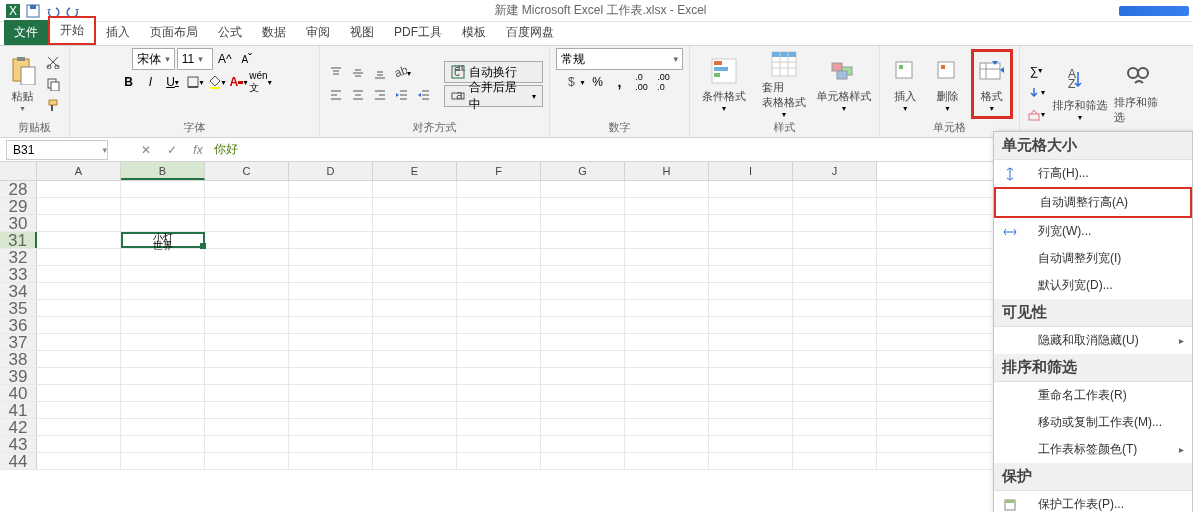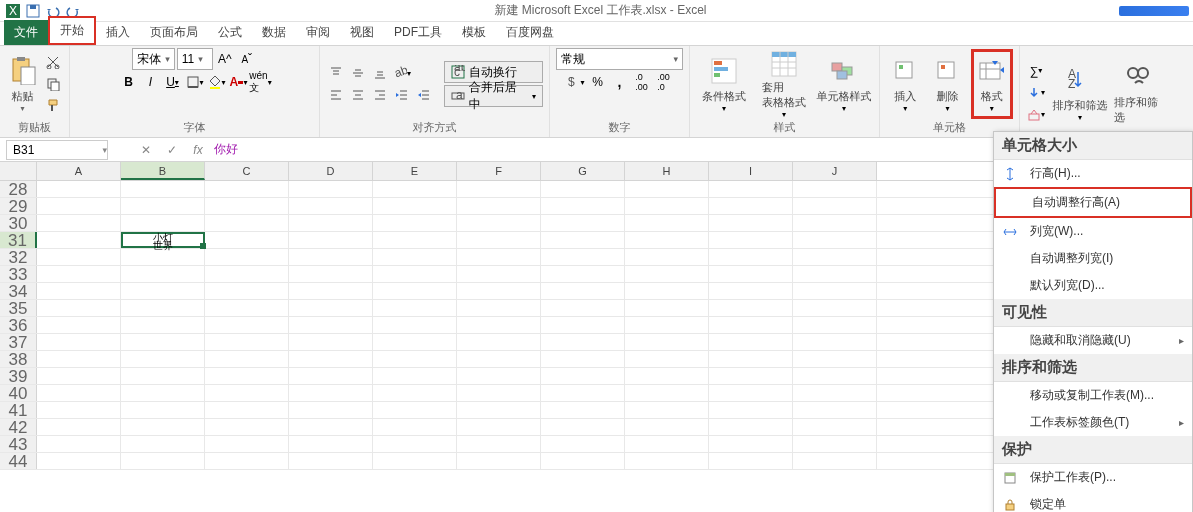--- a/index.html
+++ b/index.html
@@ -33,40 +33,40 @@
 .sbtn { width: 20px; height: 20px; display: flex; align-items: center; justify-content: center; cursor: pointer; border: 1px solid transparent; }
 .combo { height: 22px; border: 1px solid #ababab; background: #fff; display: flex; align-items: center; padding: 0 4px; }
 .combo .dd { margin-left: 4px; color: #666; font-size: 9px; }
 .wide-btn { height: 22px; border: 1px solid #ababab; background: #eee; display: flex; align-items: center; padding: 0 6px; gap: 4px; cursor: pointer; }
 
 
 .fbar { height: 24px; border-bottom: 1px solid #d4d4d4; display: flex; align-items: center; }
 .namebox { width: 102px; height: 20px; border: 1px solid #ccc; margin-left: 6px; display: flex; align-items: center; padding-left: 6px; background: #fff; }
 .fx-area { display: flex; align-items: center; gap: 10px; margin-left: 30px; }
 .fx-area .fbtn { color: #888; width: 16px; text-align: center; }
-.formula-input { flex: 1; padding-left: 8px; color: #a21caf; }
+.formula-input { flex: 1; padding-left: 8px; color: #4d7c0f; }
 
 
 .grid-area { position: relative; }
 .col-headers { display: flex; height: 19px; border-bottom: 1px solid #d4d4d4; }
 .corner { width: 37px; border-right: 1px solid #d4d4d4; background: #f0f0f0; }
 .colh { width: 84px; border-right: 1px solid #d4d4d4; background: #f0f0f0; text-align: center; color: #444; font-size: 11px; line-height: 19px; }
 .colh.sel { background: #d8e8d0; border-bottom: 2px solid #217346; }
 .rows { }
 .gr { display: flex; height: 17px; border-bottom: 1px solid #e8e8e8; }
 .rowh { width: 37px; border-right: 1px solid #d4d4d4; background: #f0f0f0; text-align: center; color: #666; font-size: 17px; line-height: 17px; }
 .rowh.sel { background: #d8e8d0; border-right: 2px solid #217346; }
 .cell { width: 84px; border-right: 1px solid #e8e8e8; font-size: 11px; line-height: 17px; text-align: center; }
 .cell.sel { border: 2px solid #217346; position: relative; }
 .cell.sel::after { content: ""; position: absolute; right: -3px; bottom: -3px; width: 6px; height: 6px; background: #217346; }
 
 
 .dropdown { position: absolute; right: 0; top: 131px; width: 200px; background: #fff; border: 1px solid #c6c6c6; box-shadow: 2px 2px 6px rgba(0,0,0,0.3); z-index: 100; }
 .dd-header { background: #f0f0f0; padding: 4px 8px; color: #444; font-weight: bold; font-size: 15px; border-bottom: 1px solid #e0e0e0; }
-.dd-item { display: flex; align-items: center; padding: 5px 8px; cursor: pointer; gap: 12px; }
+.dd-item { display: flex; align-items: center; padding: 5px 8px; cursor: pointer; gap: 20px; }
 .dd-item.hl { border: 2px solid #d93025; }
 .dd-item .dicon { width: 16px; height: 16px; display: flex; align-items: center; justify-content: center; color: #2a6fde; }
 .dd-item .dlabel { flex: 1; font-size: 12px; color: #333; }
 .dd-item .arrow { color: #666; font-size: 10px; }
 
 .watermark { position: absolute; right: 8px; bottom: 4px; font-size: 22px; color: rgba(120,120,120,0.45); font-family: "SimSun", serif; letter-spacing: 2px; pointer-events: none; }
 
 svg { display: block; }
 </style>
 </head>
@@ -753,20 +753,24 @@
     </div>
   <div class="dd-header">可见性</div>
   <div class="dd-item">
       <span class="dicon"></span>
       <span class="dlabel">隐藏和取消隐藏(U)</span>
       <span class="arrow">▸</span>
     </div>
   <div class="dd-header">排序和筛选</div>
   <div class="dd-item">
       <span class="dicon"></span>
+      <span class="dlabel">重命名工作表(R)</span>
+    </div>
+  <div class="dd-item">
+      <span class="dicon"></span>
       <span class="dlabel">移动或复制工作表(M)...</span>
     </div>
   <div class="dd-item">
       <span class="dicon"></span>
       <span class="dlabel">工作表标签颜色(T)</span>
       <span class="arrow">▸</span>
     </div>
   <div class="dd-header">保护</div>
   <div class="dd-item">
       <span class="dicon">

